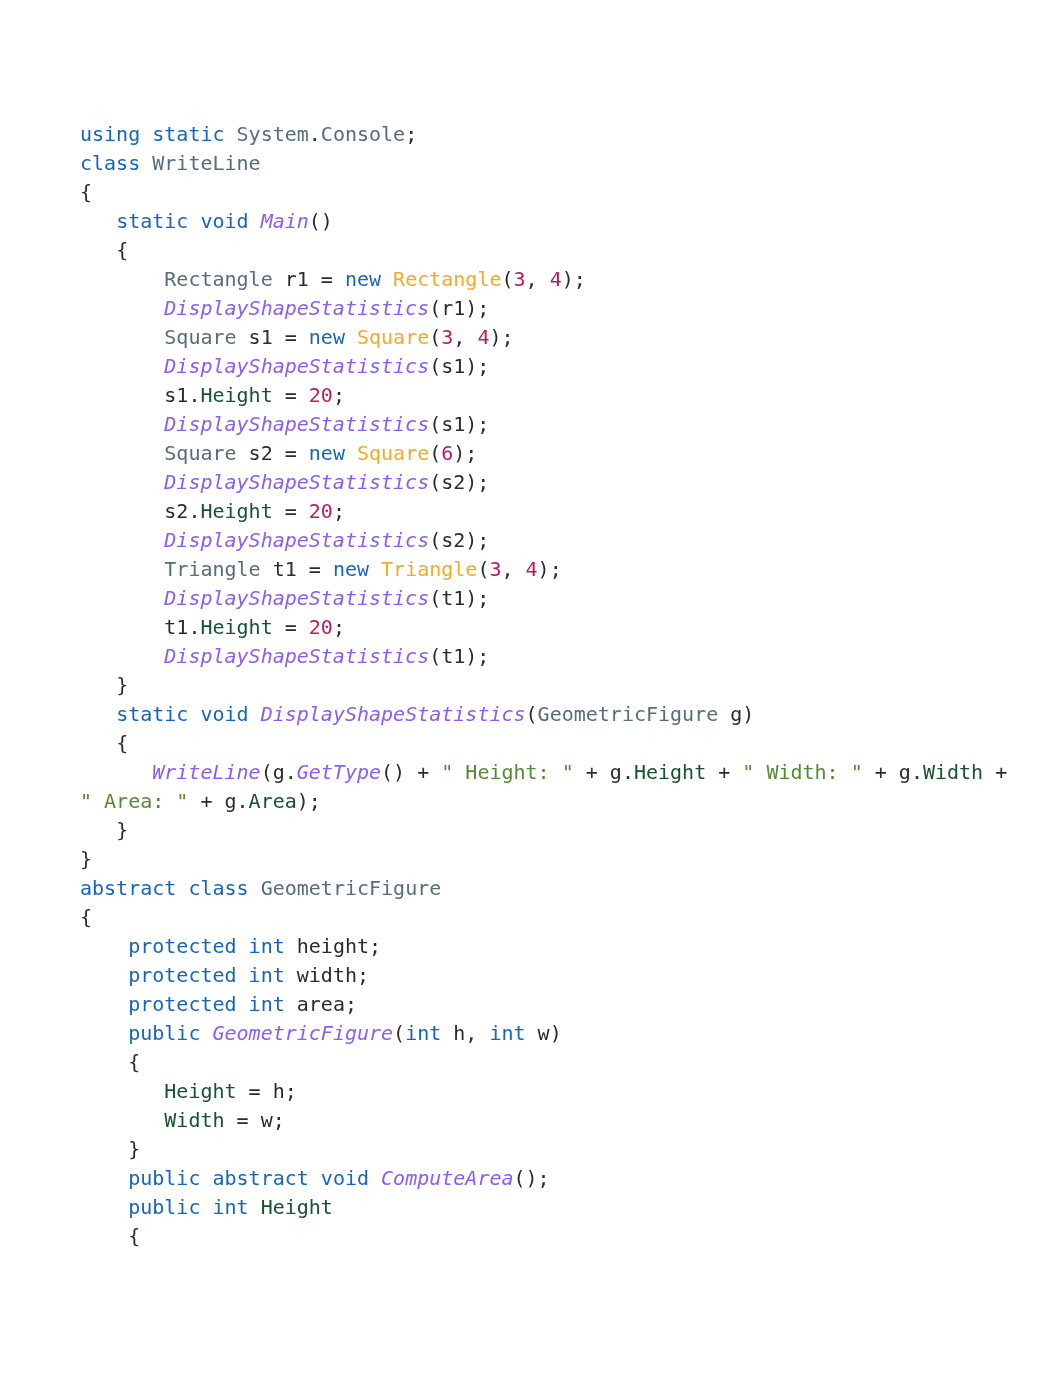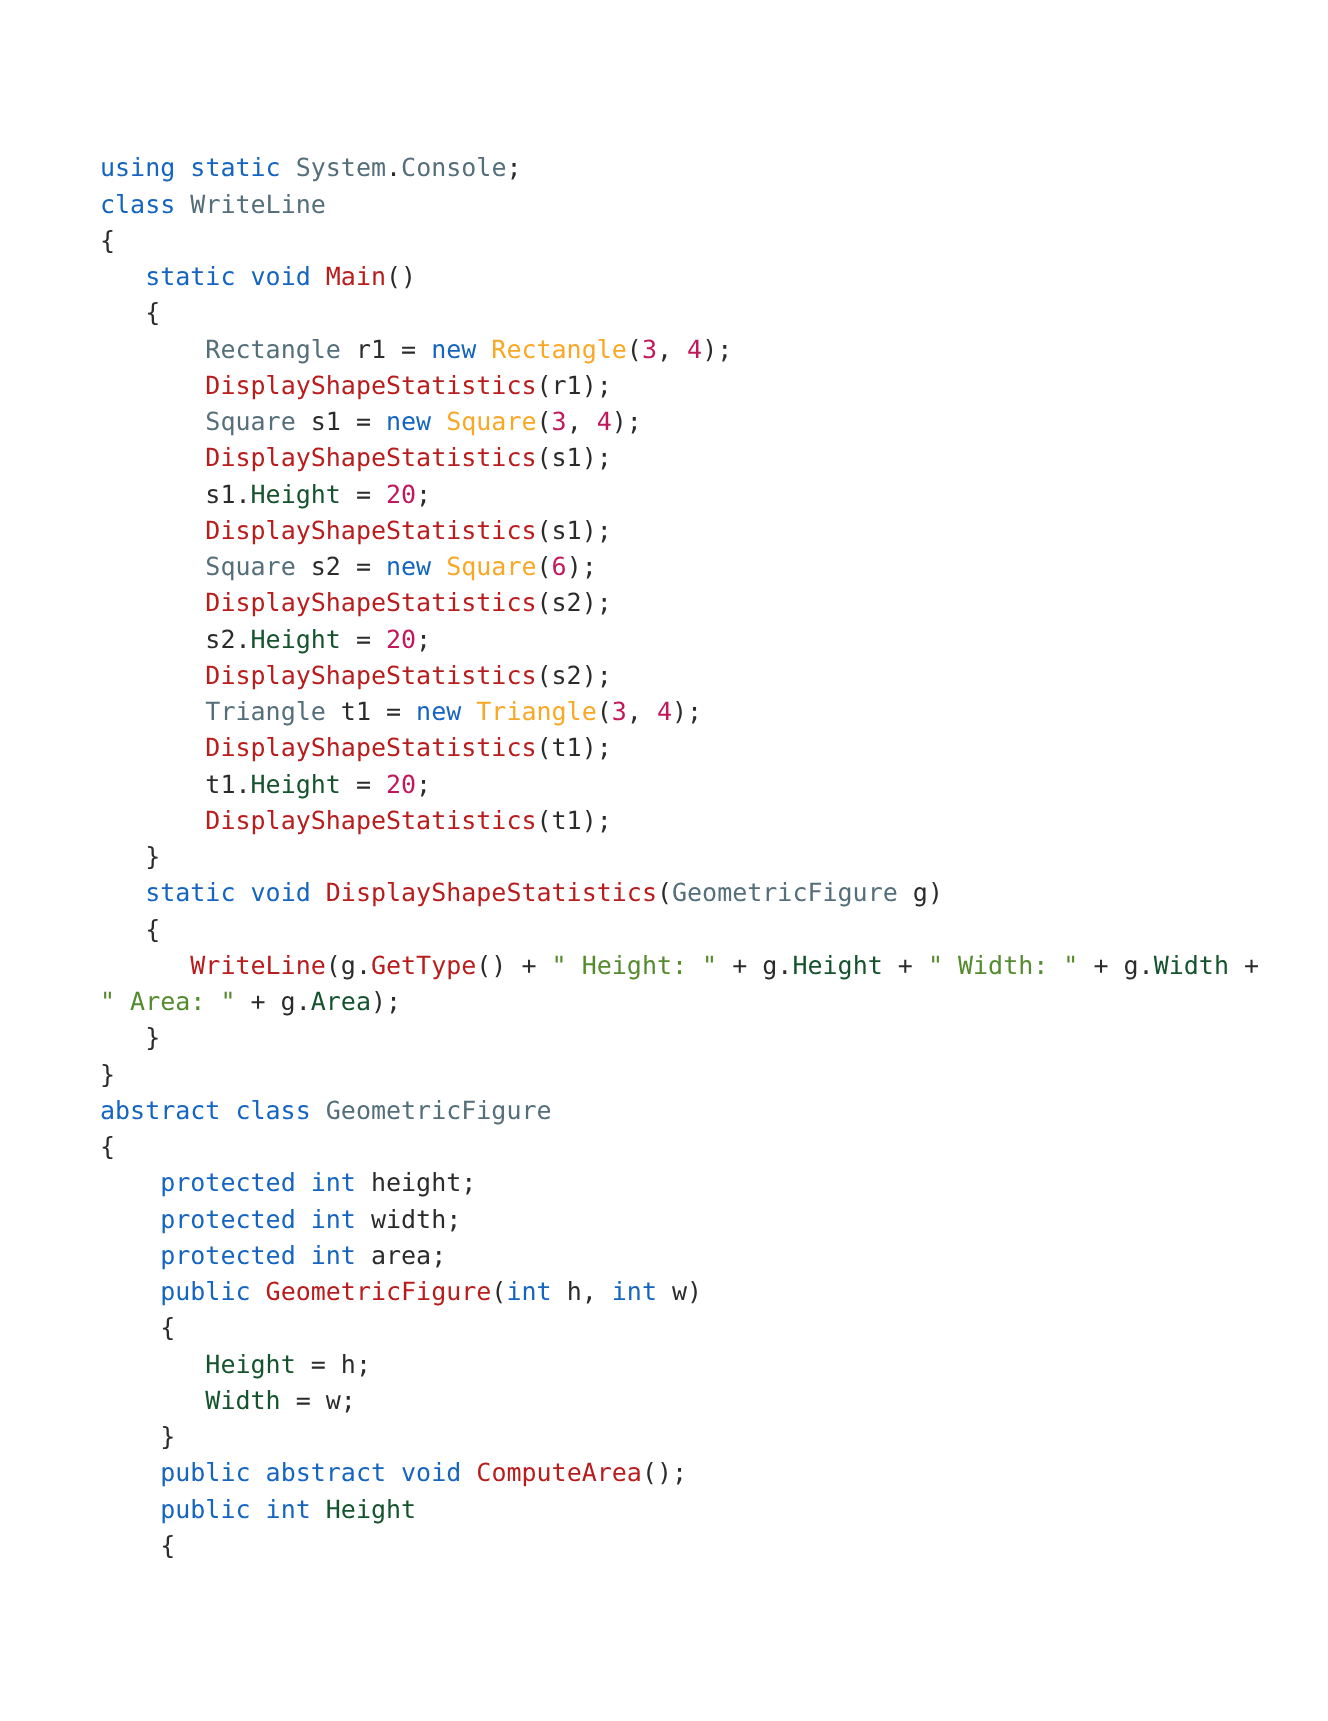--- a/index.html
+++ b/index.html
@@ -19,21 +19,21 @@
     font-family: "Menlo", "Consolas", "DejaVu Sans Mono", monospace;
     font-size: 20px;
     line-height: 1.45;
     white-space: pre-wrap;
     word-break: break-word;
     color: #2b2b2b;
   }
   .tok-kw     { color: #1565c0; }   
   .tok-type   { color: #546e7a; }   
   .tok-prop   { color: #14532d; }   
-  .tok-func   { color: #b91c1c; }   
+  .tok-func   { color: #8b5cf6; font-style: italic; }   
   .tok-str    { color: #558b2f; }   
   .tok-num    { color: #c2185b; }   
   .tok-ctor   { color: #f9a825; }   
   .tok-plain  { color: #2b2b2b; }
 </style>
 </head>
 <body>
 
 <div class="page">
   <pre class="code" id="code-block"><span class="tok-kw">using</span><span class="tok-plain"> </span><span class="tok-kw">static</span><span class="tok-plain"> </span><span class="tok-type">System</span><span class="tok-plain">.</span><span class="tok-type">Console</span><span class="tok-plain">;

